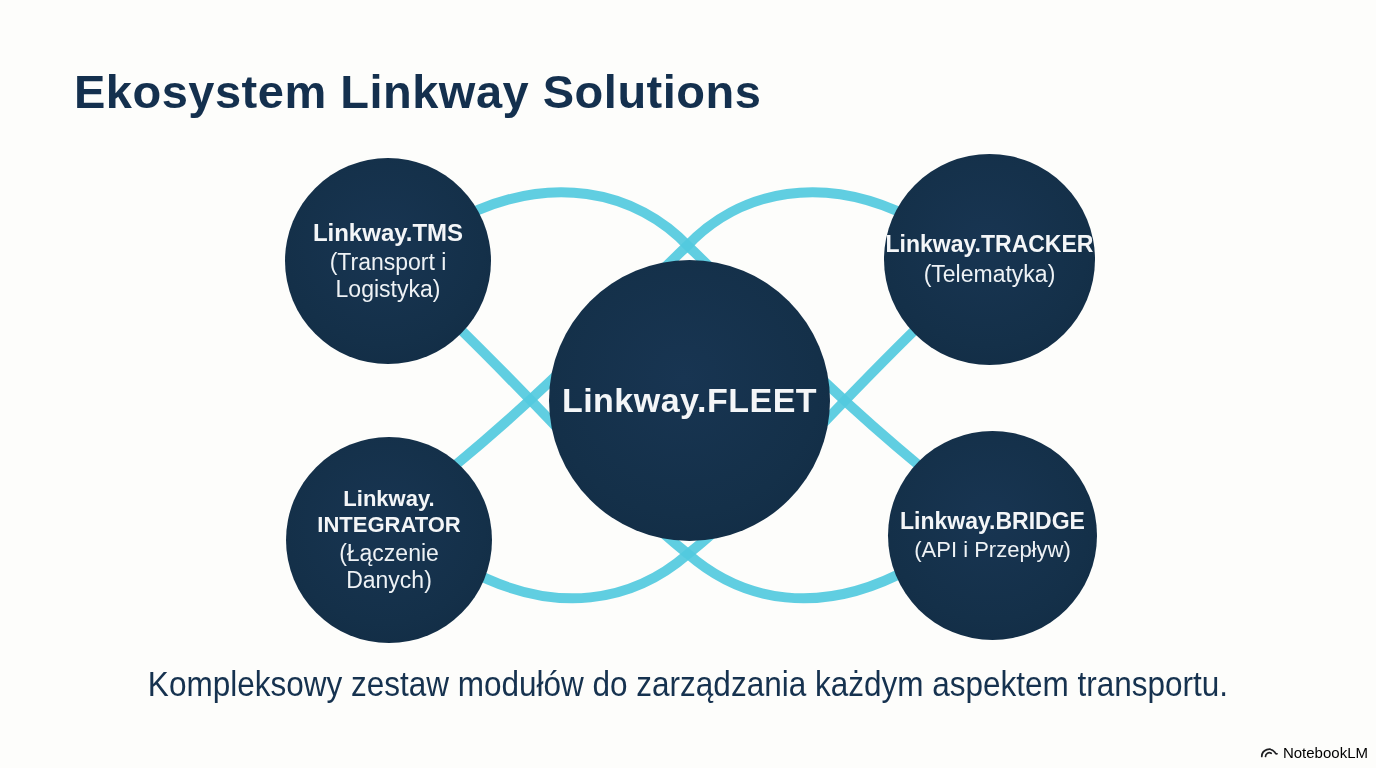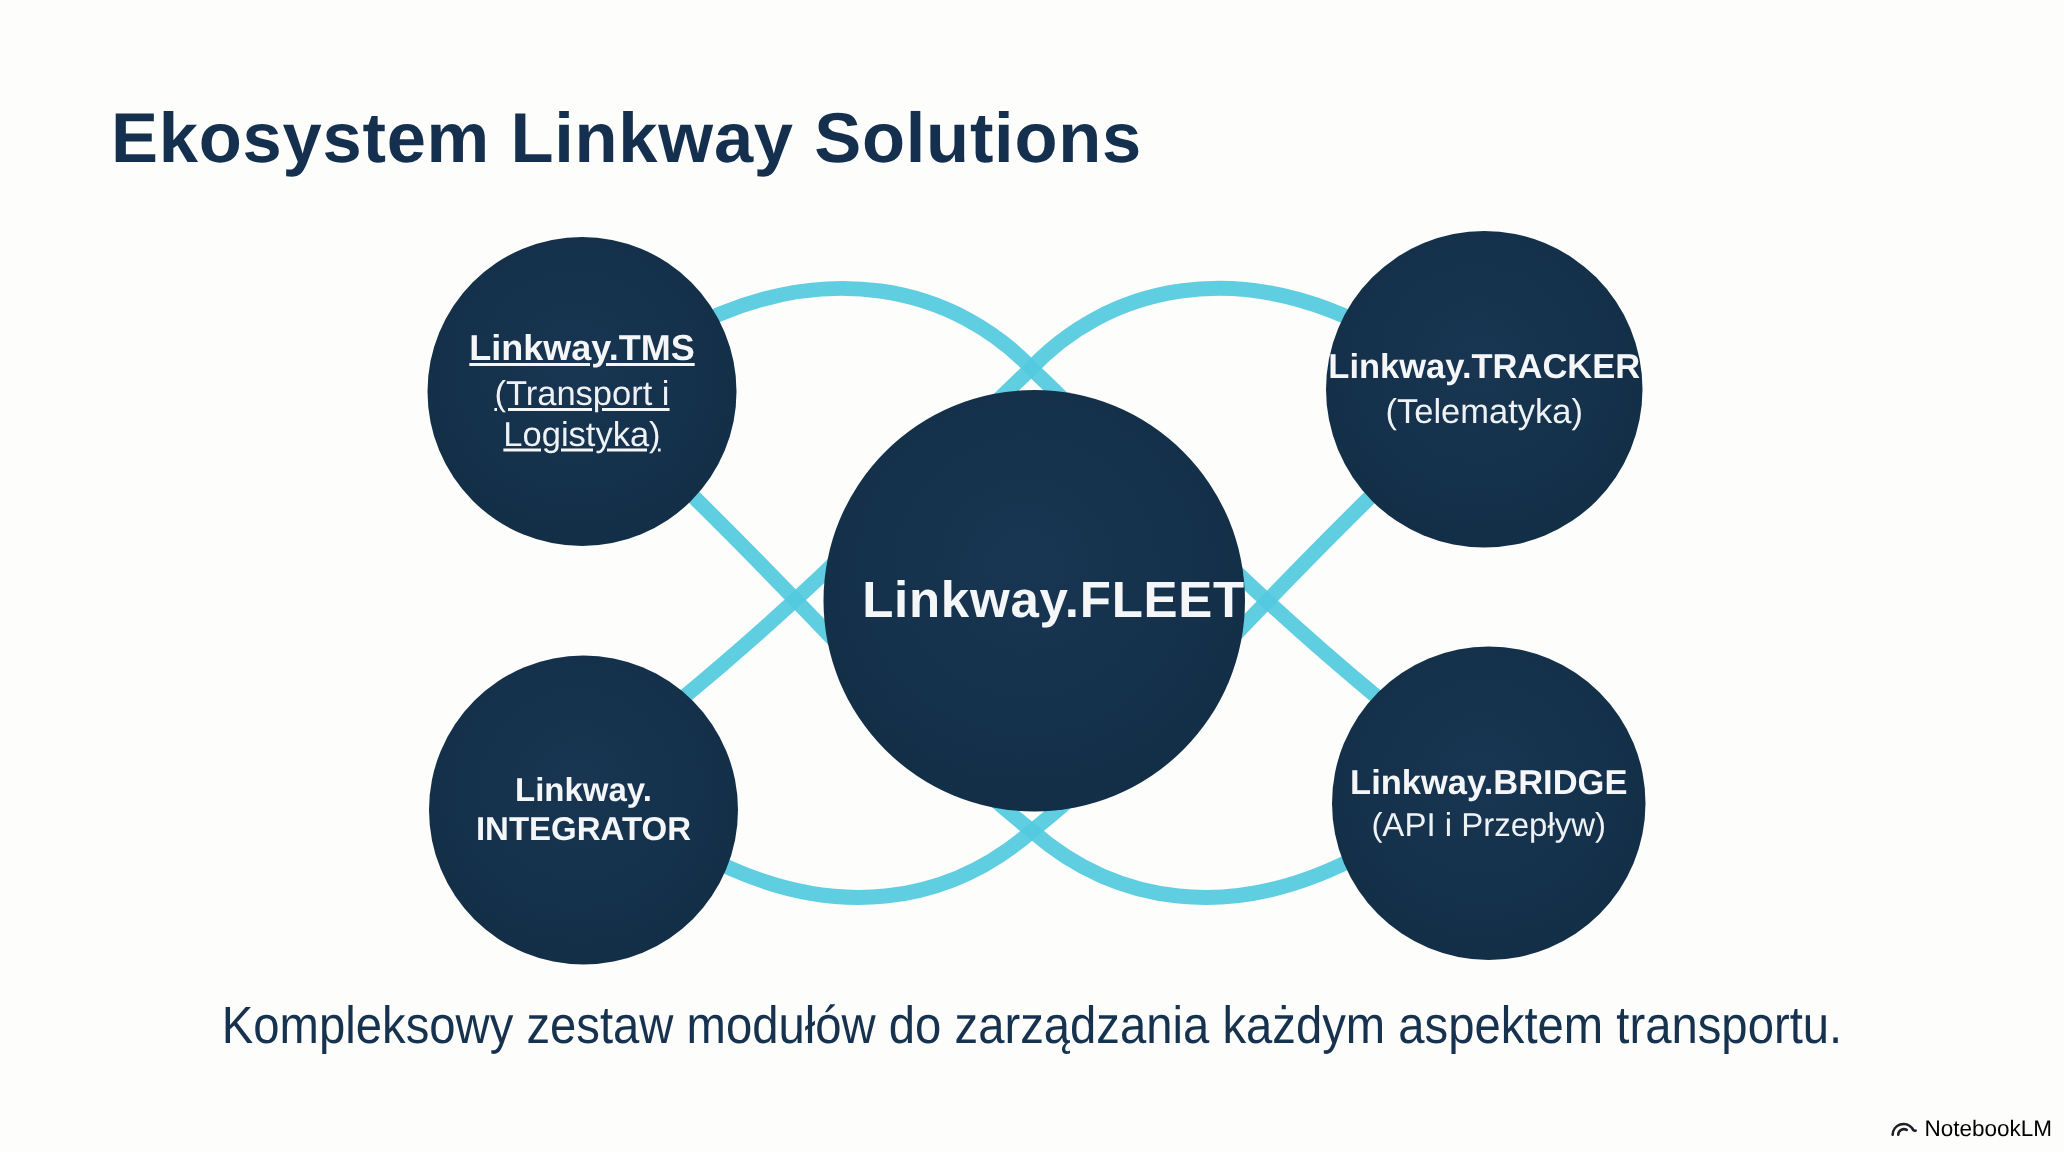--- a/index.html
+++ b/index.html
@@ -17,27 +17,27 @@
   }
   .connectors{position:absolute;left:0;top:0;width:1376px;height:768px;}
   .node{
     position:absolute;border-radius:50%;
     background:radial-gradient(circle at 48% 42%, #183552 0%, #143049 62%, #112b43 100%);
     display:flex;flex-direction:column;align-items:center;justify-content:center;
     text-align:center;color:#f4f6f8;
   }
   .node .name{font-weight:700;white-space:pre-line;line-height:1.18;}
   .node .sub{font-weight:400;white-space:pre-line;line-height:1.18;margin-top:2px;color:#eef2f5;text-align:center;}
-  .node-tms{left:285px;top:158px;width:206px;height:206px;text-decoration:underline;}
+  .node-tms{left:285px;top:158px;width:206px;height:206px;}
   .node-tms .name{font-size:24px;}
   .node-tms .sub{font-size:23px;}
   .node-tracker{left:884px;top:154px;width:211px;height:211px;}
   .node-tracker .name{font-size:23px;}
   .node-tracker .sub{font-size:23px;}
-  .node-fleet{left:549px;top:260px;width:281px;height:281px;align-items:flex-end;}
+  .node-fleet{left:549px;top:260px;width:281px;height:281px;}
   .node-fleet .name{font-size:34px;letter-spacing:.5px;}
   .node-integrator{left:286px;top:437px;width:206px;height:206px;}
   .node-integrator .name{font-size:22px;}
   .node-integrator .sub{font-size:23px;}
   .node-bridge{left:888px;top:431px;width:209px;height:209px;}
   .node-bridge .name{font-size:23px;text-align:right;}
   .node-bridge .sub{font-size:22px;}
   .caption{
     position:absolute;left:0;top:664px;width:1376px;
     text-align:center;
@@ -76,20 +76,22 @@
     <div class="sub">(Telematyka)</div>
   </div>
 
   <div class="node node-fleet">
     <div class="name">Linkway.FLEET</div>
   </div>
 
   <div class="node node-integrator">
     <div class="name">Linkway.
 INTEGRATOR</div>
+    <div class="sub">(Łączenie
+Danych)</div>
   </div>
 
   <div class="node node-bridge">
     <div class="name">Linkway.BRIDGE</div>
     <div class="sub">(API i Przepływ)</div>
   </div>
 
   <div class="caption">Kompleksowy zestaw modułów do zarządzania każdym aspektem transportu.</div>
 
   <div class="watermark">

